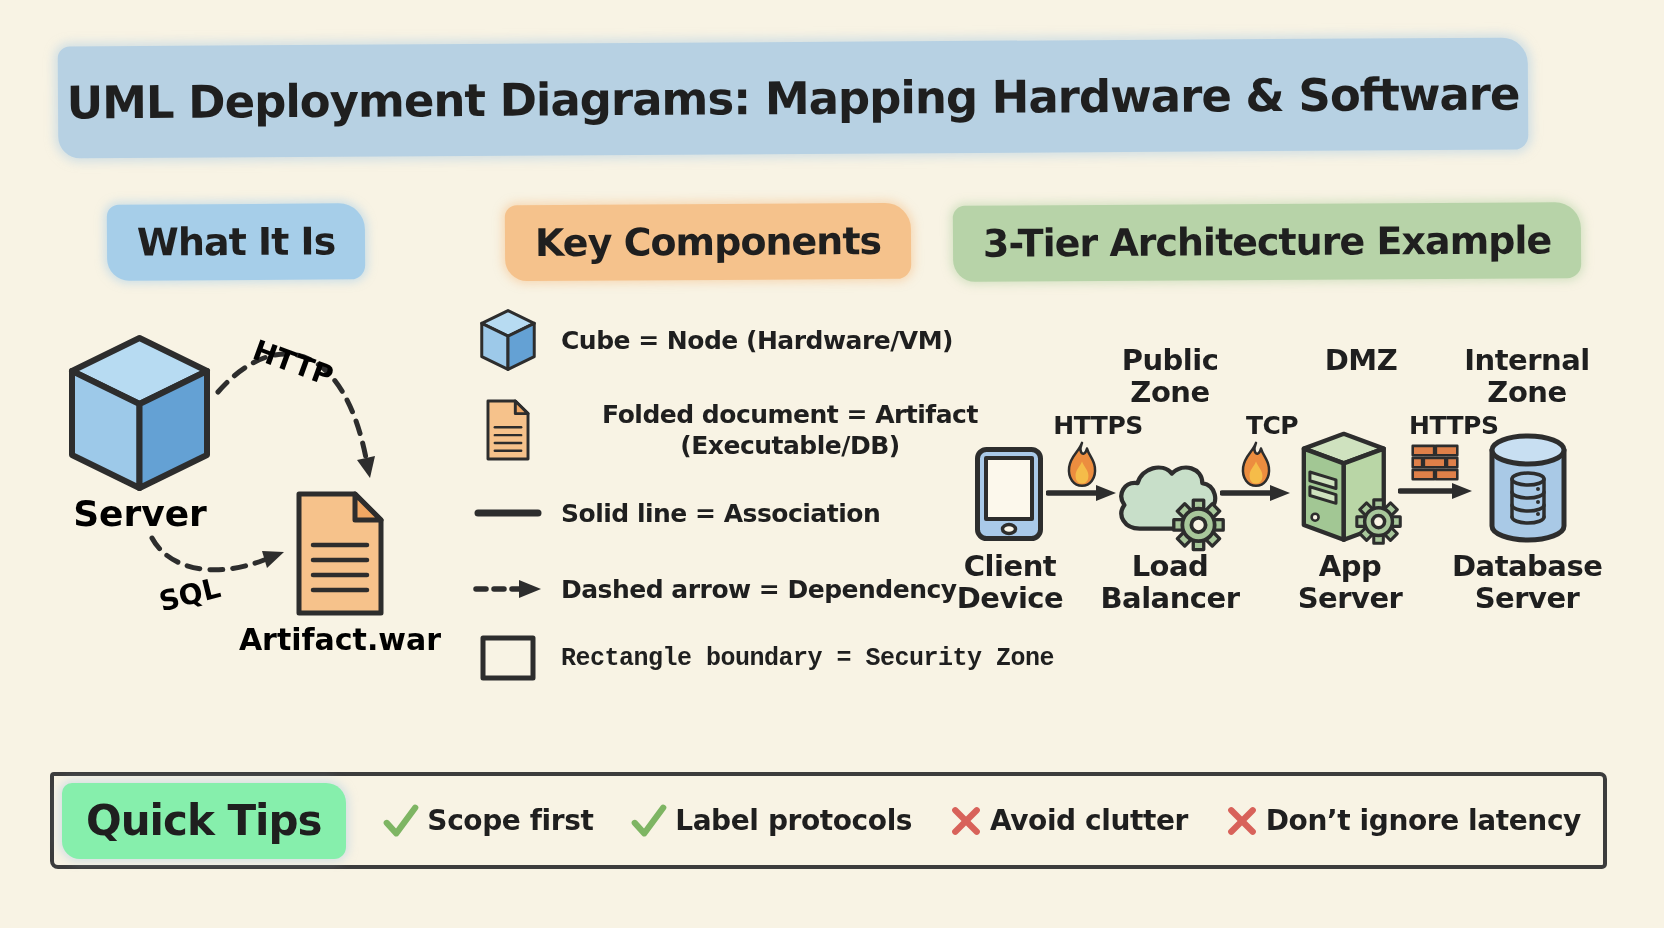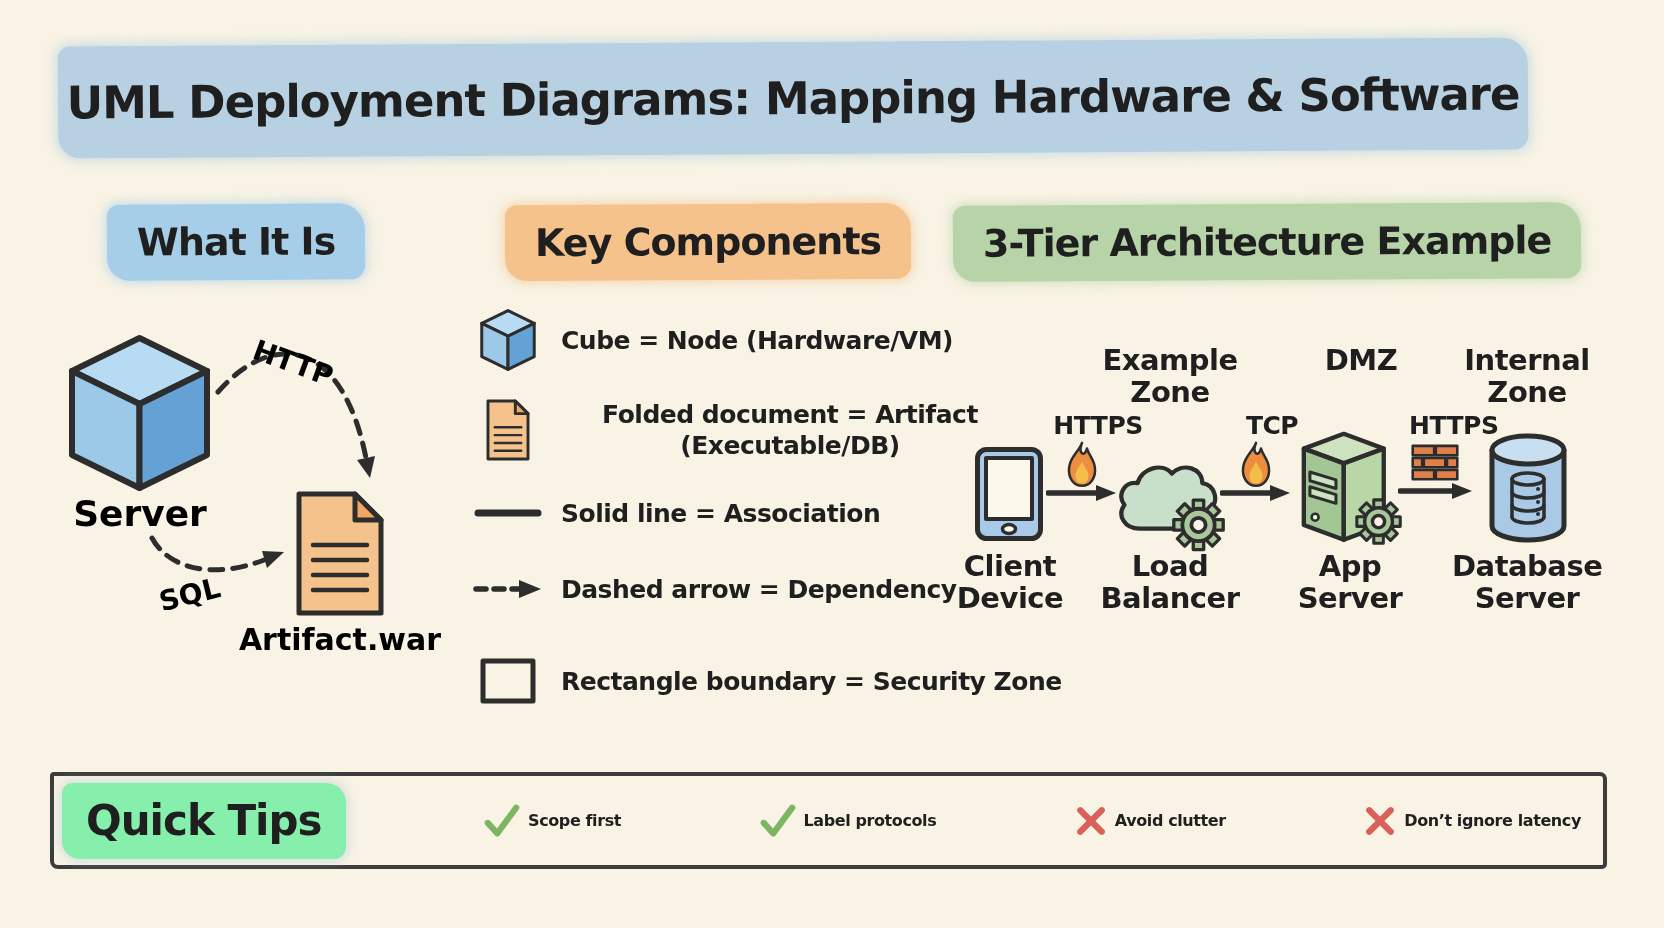--- a/index.html
+++ b/index.html
@@ -60,21 +60,21 @@
     padding:0 22px 0 8px;
   }
   .tips-patch {
     height:76px; padding:0 24px; background:#86efac;
     border-radius:10px 20px 12px 18px;
     display:flex; align-items:center; justify-content:center;
     box-shadow:0 0 8px 3px rgba(179,207,228,.5);
     font-weight:bold; font-size:42px; letter-spacing:-1px; white-space:nowrap;
     flex:none;
   }
-  .tip { display:flex; align-items:center; gap:7px; font-weight:bold; font-size:16px; letter-spacing:-0.4px; white-space:nowrap; }
+  .tip { display:flex; align-items:center; gap:7px; font-weight:bold; font-size:28px; letter-spacing:-0.4px; white-space:nowrap; }
 </style>
 </head>
 <body>
 
 <div class="canvas">
 
   <div class="hl title-banner">
     <span>UML Deployment Diagrams: Mapping Hardware &amp; Software</span>
   </div>
 
@@ -159,33 +159,33 @@
     <div class="legend-row" style="top:271px; height:56px;">
       <span class="legend-icon-cell">
         <svg width="70" height="22" viewBox="0 0 70 22">
           <line class="ink" x1="3" y1="11" x2="46" y2="11" stroke-width="5.5" stroke-dasharray="10 8"></line>
           <polygon points="46,2 68,11 46,20" fill="#2d2d2d"></polygon>
         </svg>
       </span>
       <span class="legend-label">Dashed arrow = Dependency</span>
     </div>
 
-    <div class="legend-row" style="top:357px; height:68px;">
+    <div class="legend-row" style="top:334px; height:68px;font-family:Liberation Mono, monospace;">
       <span class="legend-icon-cell">
         <svg width="58" height="48" viewBox="0 0 58 48">
           <rect class="ink" x="4" y="4" width="50" height="40" fill="none" stroke-width="5"></rect>
         </svg>
       </span>
       <span class="legend-label">Rectangle boundary = Security Zone</span>
     </div>
   </div>
 
   <div class="tier">
 
-    <div class="tier-zone" style="left:165px;">Example Zone</div>
+    <div class="tier-zone" style="left:165px;">Public Zone</div>
     <div class="tier-zone" style="left:356px;">DMZ</div>
     <div class="tier-zone" style="left:522px;">Internal Zone</div>
 
     <svg class="abs" style="left:44px; top:116px;" width="70" height="96" viewBox="0 0 70 96">
       <rect class="ink" x="3.5" y="3.5" width="63" height="89" rx="9" fill="#a9c9e9" stroke-width="5"></rect>
       <rect class="ink" x="12" y="12" width="46" height="61" fill="#fcf8ec" stroke-width="4"></rect>
       <ellipse class="ink" cx="35" cy="83" rx="6.5" ry="4.5" fill="#fcf8ec" stroke-width="3.5"></ellipse>
     </svg>
 
     <div class="tier-protocol" style="left:107px; width:90px;">HTTPS</div>

